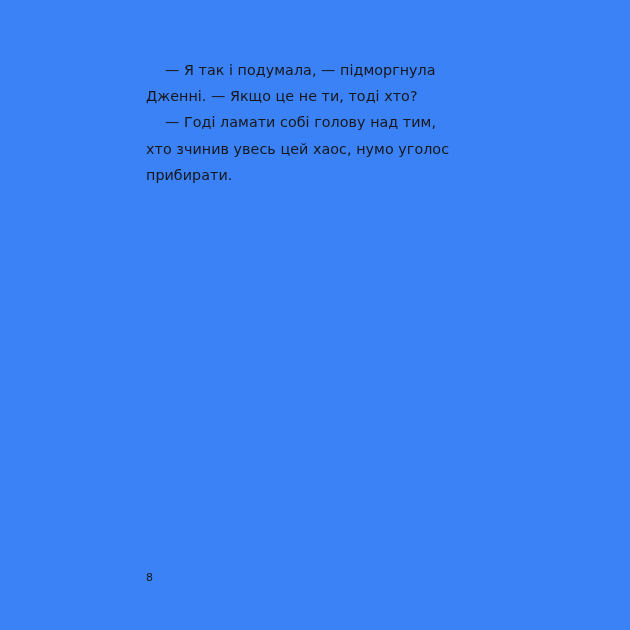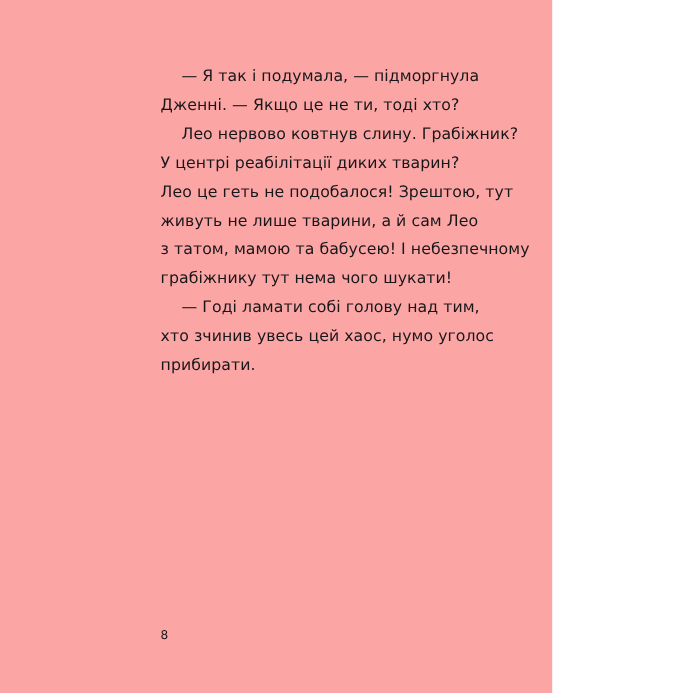--- a/index.html
+++ b/index.html
@@ -8,23 +8,23 @@
   }
   body {
     width: 630px;
     height: 630px;
     background: #ffffff;
     font-family: "DejaVu Sans", sans-serif;
     overflow: hidden;
   }
   .page {
     position: relative;
-    width: 502px;
+    width: 630px;
     height: 630px;
-    background: #fca5a5;
+    background: #3b82f6;
     box-sizing: border-box;
   }
   .text-column {
     position: absolute;
     left: 146px;
     top: 57px;
     width: 345px;
   }
   .para {
     margin: 0;
@@ -48,24 +48,18 @@
     letter-spacing: 0.3px;
   }
 </style>
 </head>
 <body>
 
 <div class="page">
   <div class="text-column">
     <p class="para indent">— Я так і подумала, — підморгнула
 Дженні. — Якщо це не ти, тоді хто?</p>
-    <p class="para indent">Лео нервово ковтнув слину. Грабіжник?
-У центрі реабілітації диких тварин?
-Лео це геть не подобалося! Зрештою, тут
-живуть не лише тварини, а й сам Лео
-з татом, мамою та бабусею! І небезпечному
-грабіжнику тут нема чого шукати!</p>
     <p class="para indent">— Годі ламати собі голову над тим,
 хто зчинив увесь цей хаос, нумо уголос
 прибирати.</p>
   </div>
   <div class="page-number">8</div>
 </div>
 
 </body></html>

